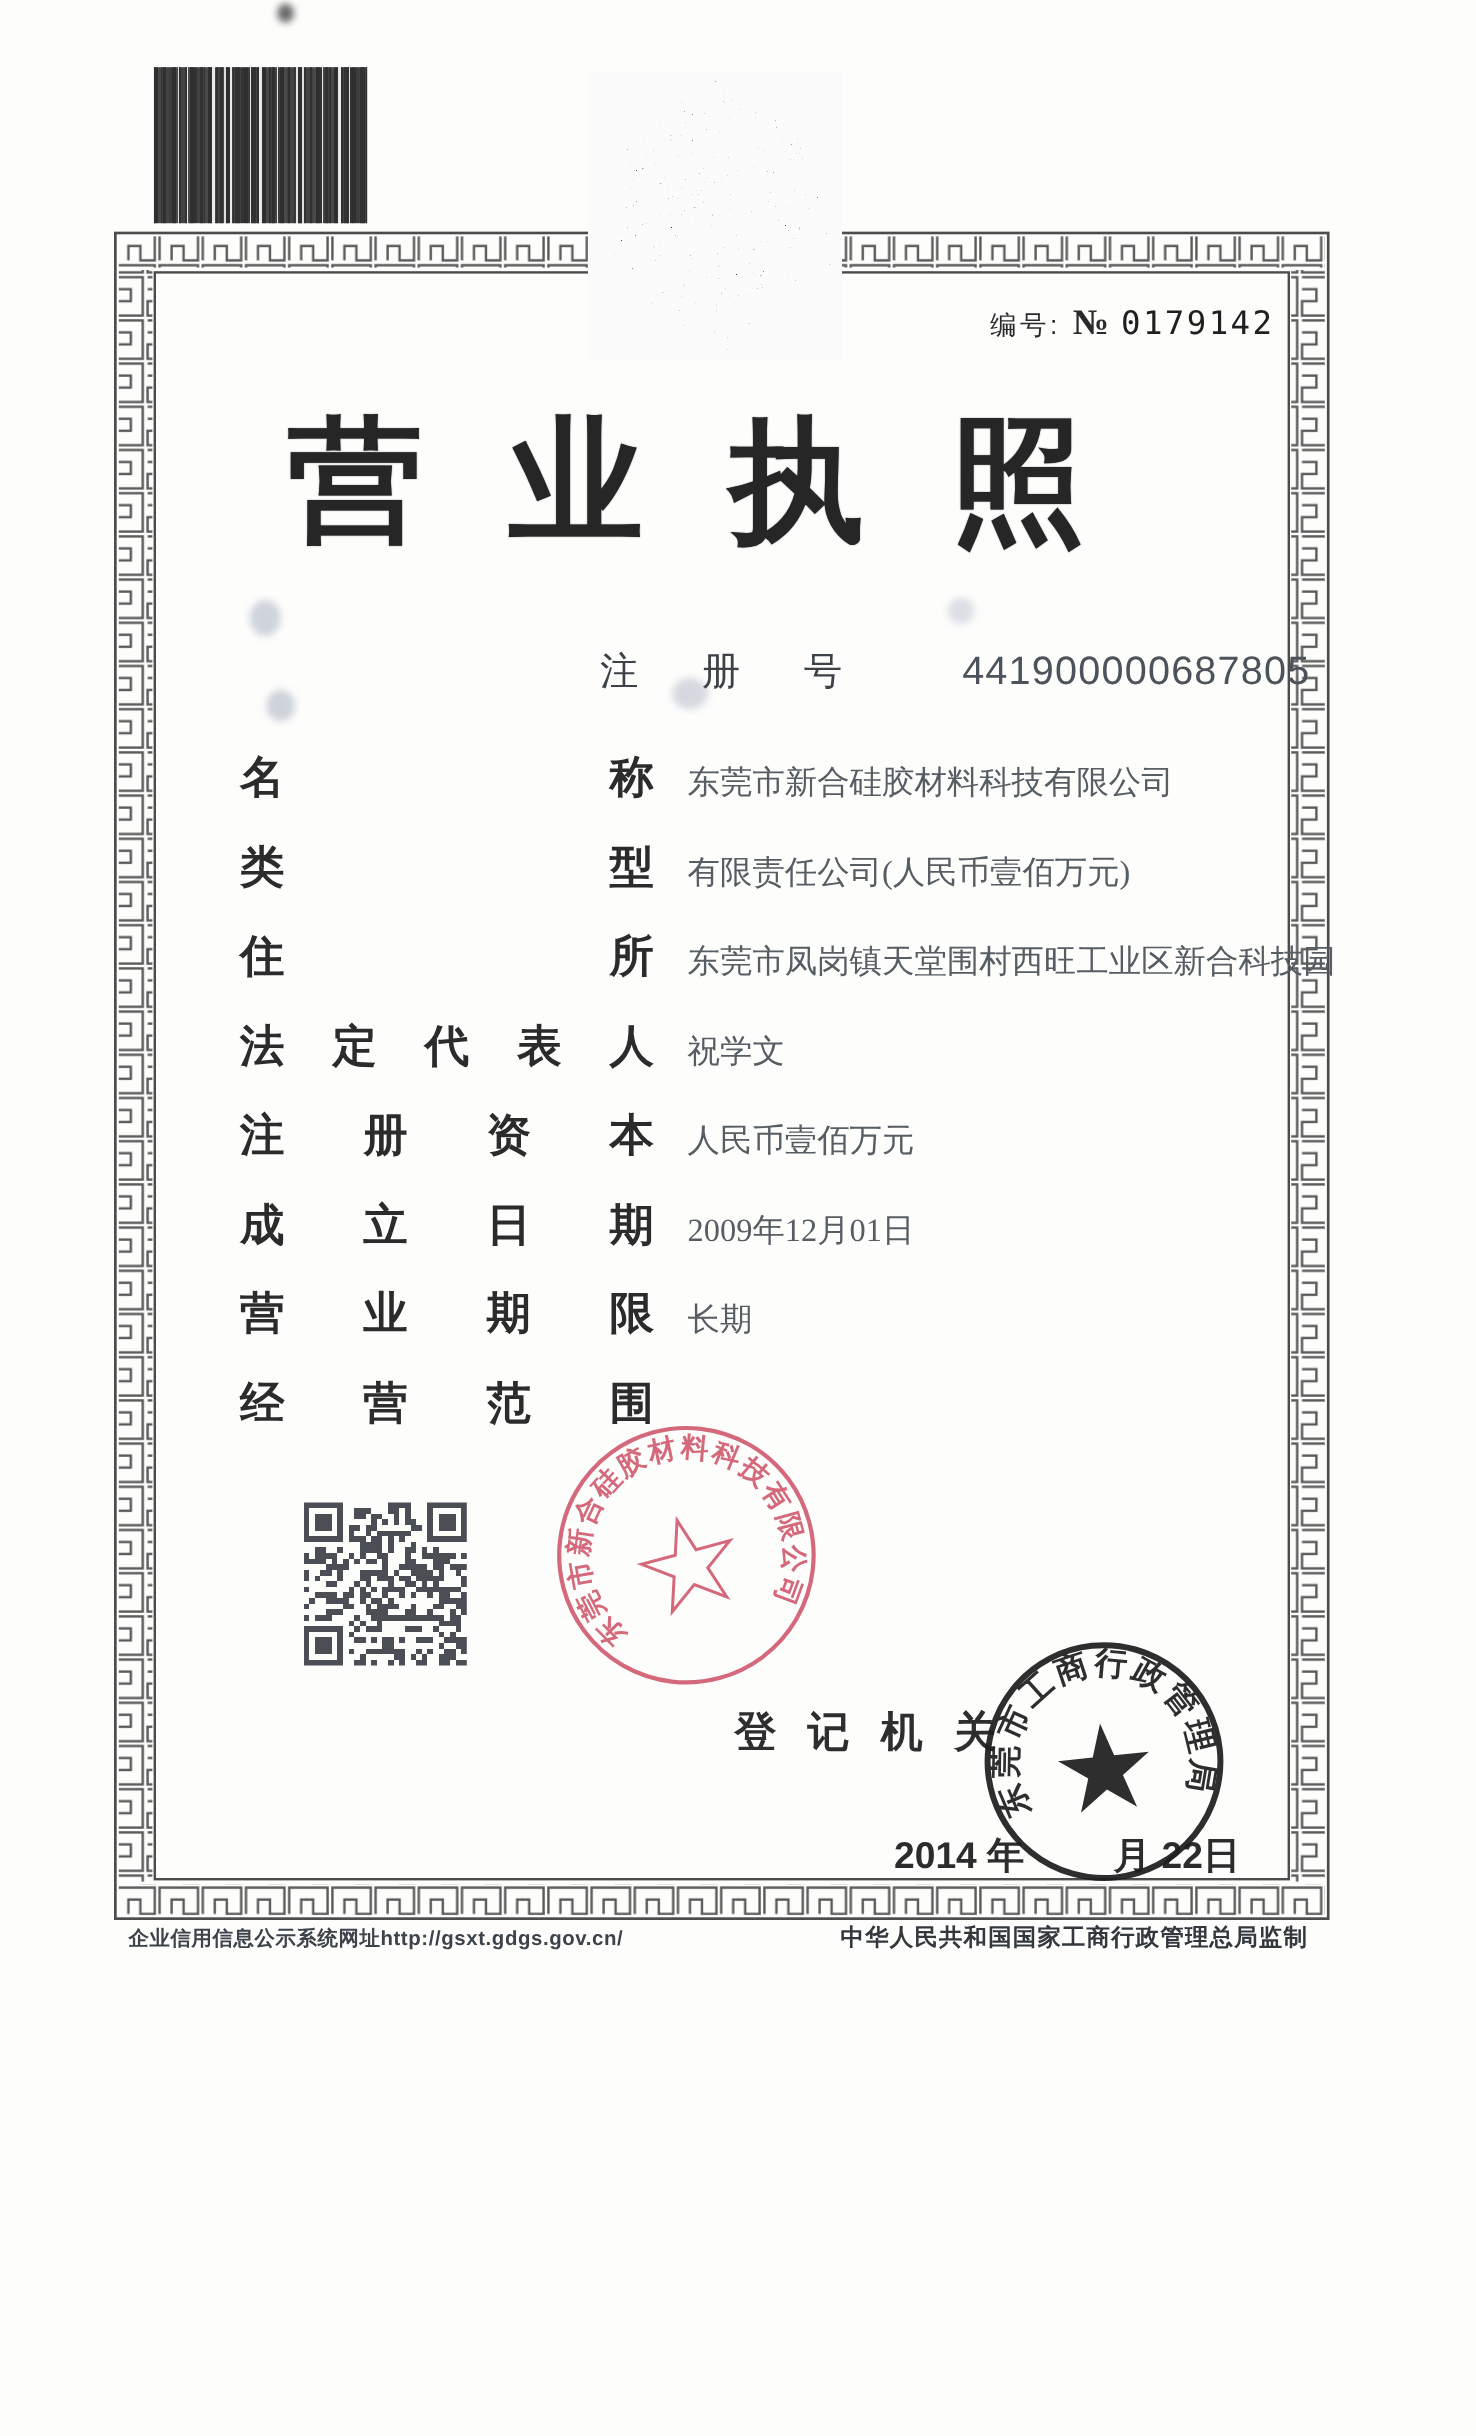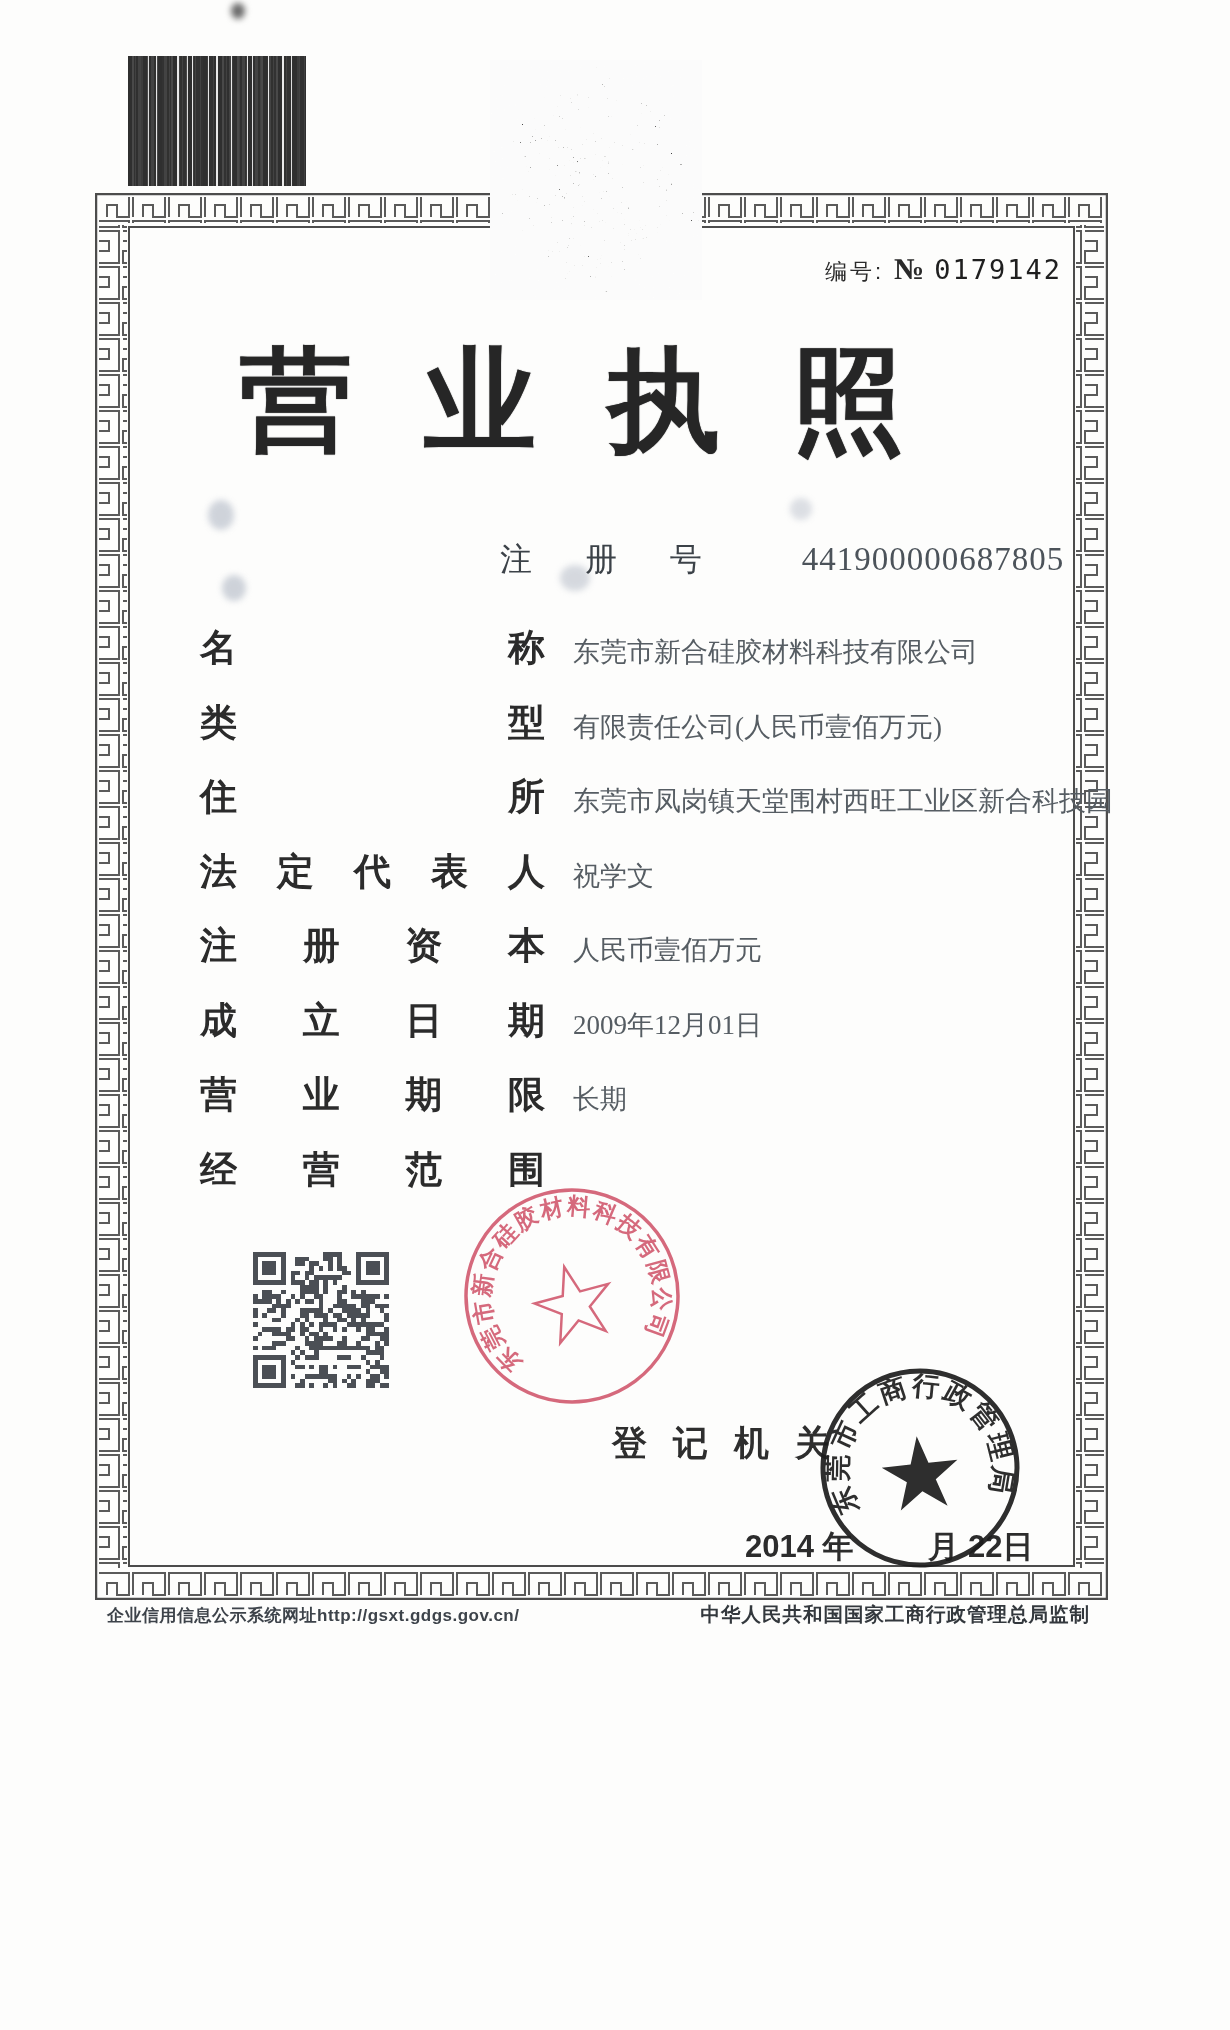--- a/index.html
+++ b/index.html
@@ -31,21 +31,21 @@
 
   
   .title{
     left:240px;top:326px;font-size:112px;font-weight:900;letter-spacing:72px;
     color:#262626;white-space:nowrap;text-shadow:0 0 1px #444;
   }
 
   
   .regno{top:538px;left:500px;display:flex;align-items:baseline;gap:78px;}
   .regno .lbl{font-size:32px;letter-spacing:22px;color:#3c4248;font-weight:500;white-space:nowrap;}
-  .regno .num{font-size:33px;color:#4c535a;font-family:Liberation Serif, serif;letter-spacing:1px;}
+  .regno .num{font-size:33px;color:#4c535a;font-family:Liberation Sans, sans-serif;letter-spacing:1px;}
 
   
   .fields{left:200px;top:628px;width:930px;display:flex;flex-direction:column;}
   .field-row{display:flex;align-items:flex-start;min-height:74.5px;}
   .field-label{
     display:flex;justify-content:space-between;width:345px;flex:0 0 345px;
     font-size:37px;font-weight:700;color:#2b2b2b;line-height:1.1;
   }
   .field-value{
     margin-left:28px;padding-top:7px;font-size:27px;color:#565d63;

